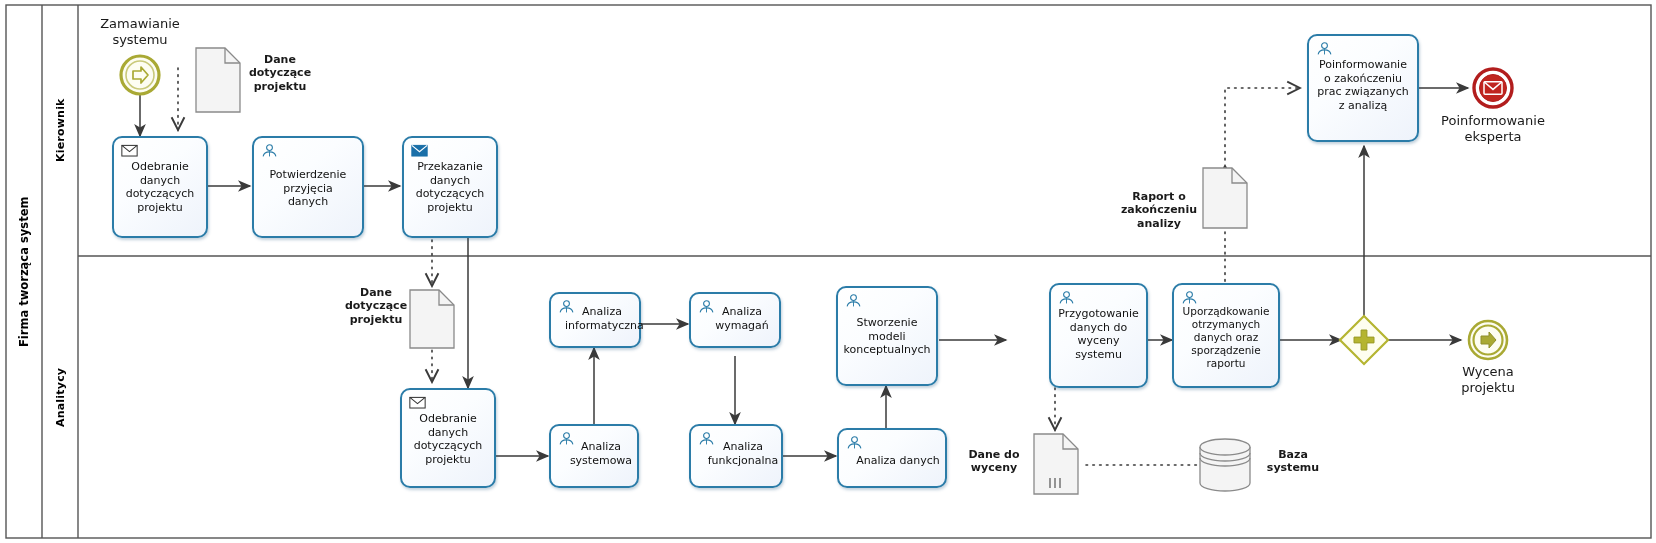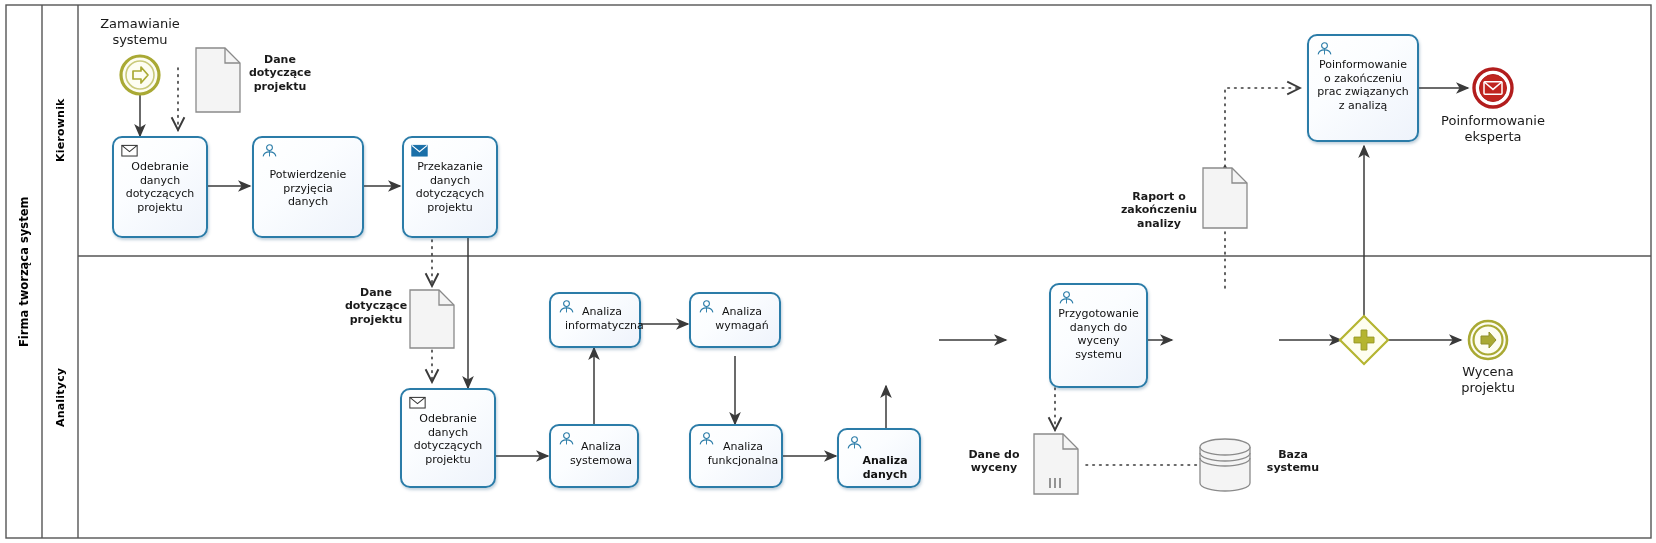--- a/index.html
+++ b/index.html
@@ -278,36 +278,58 @@
   <div class="task" style="left:689px;top:424px;width:94px;height:64px;">
     <svg class="icon" viewBox="0 0 20 16">
       <circle cx="10" cy="4.6" r="3.4" fill="#ffffff" stroke="#2b7ca8" stroke-width="1.3"></circle>
       <path d="M2.5,15 a7.6,6.4 0 0 1 15,0" fill="#ffffff" stroke="#2b7ca8" stroke-width="1.3"></path>
       <path d="M10,9 L10,15" stroke="#2b7ca8" stroke-width="1.1"></path>
     </svg>
     <div class="task-label" style="top:14px;padding-left:14px;">Analiza
 funkcjonalna</div>
   </div>
 
-  <div class="task" style="left:837px;top:428px;width:84px;height:60px;font-weight:bold;">
+  <div class="task" style="left:837px;top:428px;width:110px;height:60px;">
     <svg class="icon" viewBox="0 0 20 16">
       <circle cx="10" cy="4.6" r="3.4" fill="#ffffff" stroke="#2b7ca8" stroke-width="1.3"></circle>
       <path d="M2.5,15 a7.6,6.4 0 0 1 15,0" fill="#ffffff" stroke="#2b7ca8" stroke-width="1.3"></path>
       <path d="M10,9 L10,15" stroke="#2b7ca8" stroke-width="1.1"></path>
     </svg>
     <div class="task-label" style="top:24px;padding-left:12px;">Analiza danych</div>
   </div>
 
+  <div class="task" style="left:836px;top:286px;width:102px;height:100px;">
+    <svg class="icon" viewBox="0 0 20 16">
+      <circle cx="10" cy="4.6" r="3.4" fill="#ffffff" stroke="#2b7ca8" stroke-width="1.3"></circle>
+      <path d="M2.5,15 a7.6,6.4 0 0 1 15,0" fill="#ffffff" stroke="#2b7ca8" stroke-width="1.3"></path>
+      <path d="M10,9 L10,15" stroke="#2b7ca8" stroke-width="1.1"></path>
+    </svg>
+    <div class="task-label" style="top:28px;">Stworzenie
+modeli
+konceptualnych</div>
+  </div>
 
   <div class="task" style="left:1006px;top:283px;width:99px;height:105px;margin-left:43px;">
     <svg class="icon" viewBox="0 0 20 16">
       <circle cx="10" cy="4.6" r="3.4" fill="#ffffff" stroke="#2b7ca8" stroke-width="1.3"></circle>
       <path d="M2.5,15 a7.6,6.4 0 0 1 15,0" fill="#ffffff" stroke="#2b7ca8" stroke-width="1.3"></path>
       <path d="M10,9 L10,15" stroke="#2b7ca8" stroke-width="1.1"></path>
     </svg>
     <div class="task-label" style="top:22px;">Przygotowanie
 danych do
 wyceny
 systemu</div>
   </div>
 
+  <div class="task" style="left:1172px;top:283px;width:108px;height:105px;">
+    <svg class="icon" viewBox="0 0 20 16">
+      <circle cx="10" cy="4.6" r="3.4" fill="#ffffff" stroke="#2b7ca8" stroke-width="1.3"></circle>
+      <path d="M2.5,15 a7.6,6.4 0 0 1 15,0" fill="#ffffff" stroke="#2b7ca8" stroke-width="1.3"></path>
+      <path d="M10,9 L10,15" stroke="#2b7ca8" stroke-width="1.1"></path>
+    </svg>
+    <div class="task-label" style="top:20px;font-size:10.5px;">Uporządkowanie
+otrzymanych
+danych oraz
+sporządzenie
+raportu</div>
+  </div>
 
 </div>
 
 </body></html>

